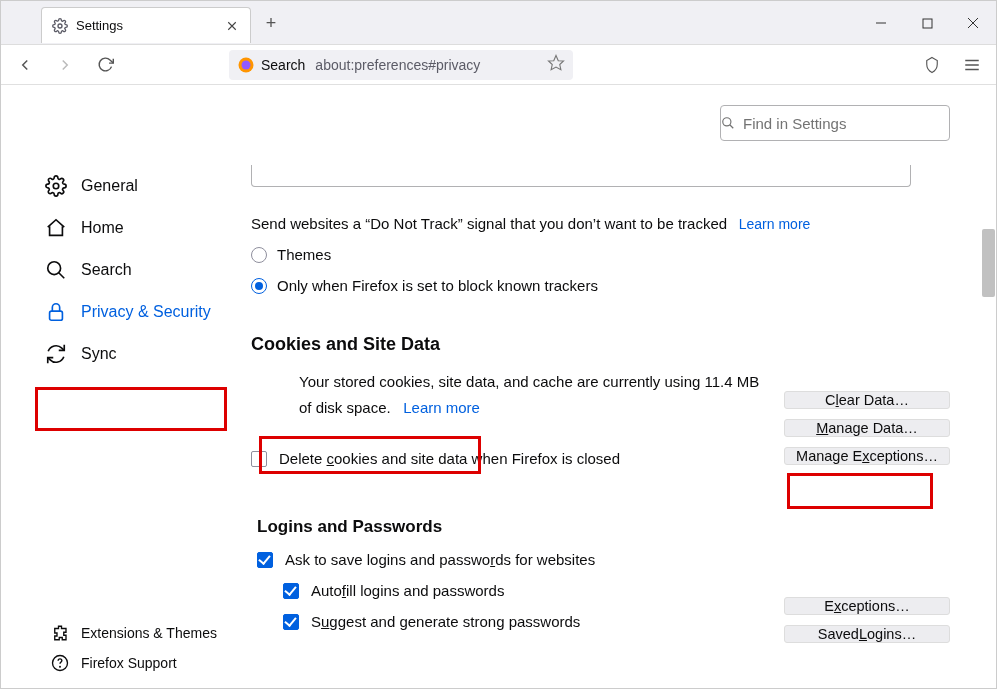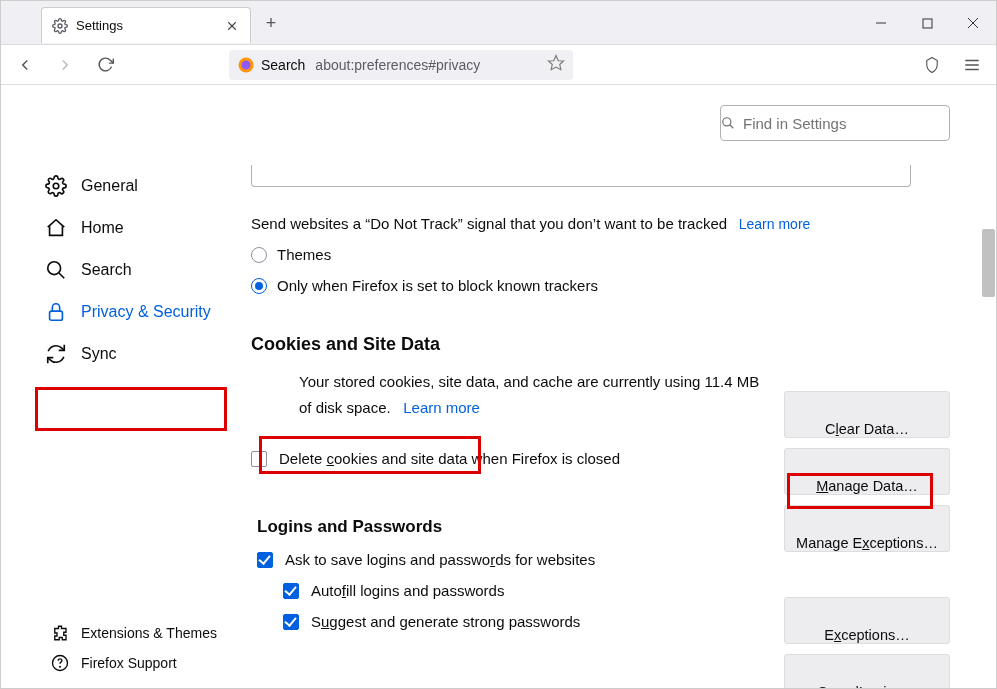--- a/index.html
+++ b/index.html
@@ -49,21 +49,21 @@
 .radio.checked::after { content: ""; position: absolute; inset: 3px; background: #0060df; border-radius: 50%; }
 
 h2.cookies { font-size: 18px; font-weight: 700; margin-top: 40px; }
 .cookie-desc { margin-top: 14px; font-size: 15px; color: #0c0c0d; line-height: 1.7; max-width: 470px; margin-left: 48px; }
 .checkbox-row { display: flex; align-items: center; gap: 12px; margin-top: 30px; font-size: 15px; }
 .checkbox { width: 16px; height: 16px; border: 1px solid #8f8f9d; border-radius: 2px; position: relative; }
 .checkbox.checked { background: #0060df; border-color: #0060df; }
 .checkbox.checked::after { content: ""; position: absolute; left: 3px; top: 0px; width: 5px; height: 9px; border: solid #fff; border-width: 0 2px 2px 0; transform: rotate(40deg); }
 
 .btncol { position: absolute; right: 46px; top: 306px; display: flex; flex-direction: column; gap: 10px; }
-.btn { min-width: 166px; height: 47px; background: #ededf0; border: 1px solid #ddd; border-radius: 3px; font-size: 14.5px; display: flex; align-items: flex-end; justify-content: center; cursor: pointer; }
+.btn { min-width: 166px; height: 18px; background: #ededf0; border: 1px solid #ddd; border-radius: 3px; font-size: 14.5px; display: flex; align-items: flex-end; justify-content: center; cursor: pointer; }
 
 .btncol2 { position: absolute; right: 46px; top: 512px; display: flex; flex-direction: column; gap: 10px; }
 
 h2.logins { font-size: 17px; font-weight: 700; margin-top: 50px; margin-left: 6px; }
 .login-check { margin-top: 14px; margin-left: 6px; }
 .login-sub { margin-left: 32px; }
 
 
 .hl1 { position: absolute; border: 3px solid #d00; left: 34px; top: 386px; width: 192px; height: 44px; pointer-events: none; }
 .hl2 { position: absolute; border: 3px solid #d00; left: 258px; top: 435px; width: 222px; height: 38px; pointer-events: none; }

